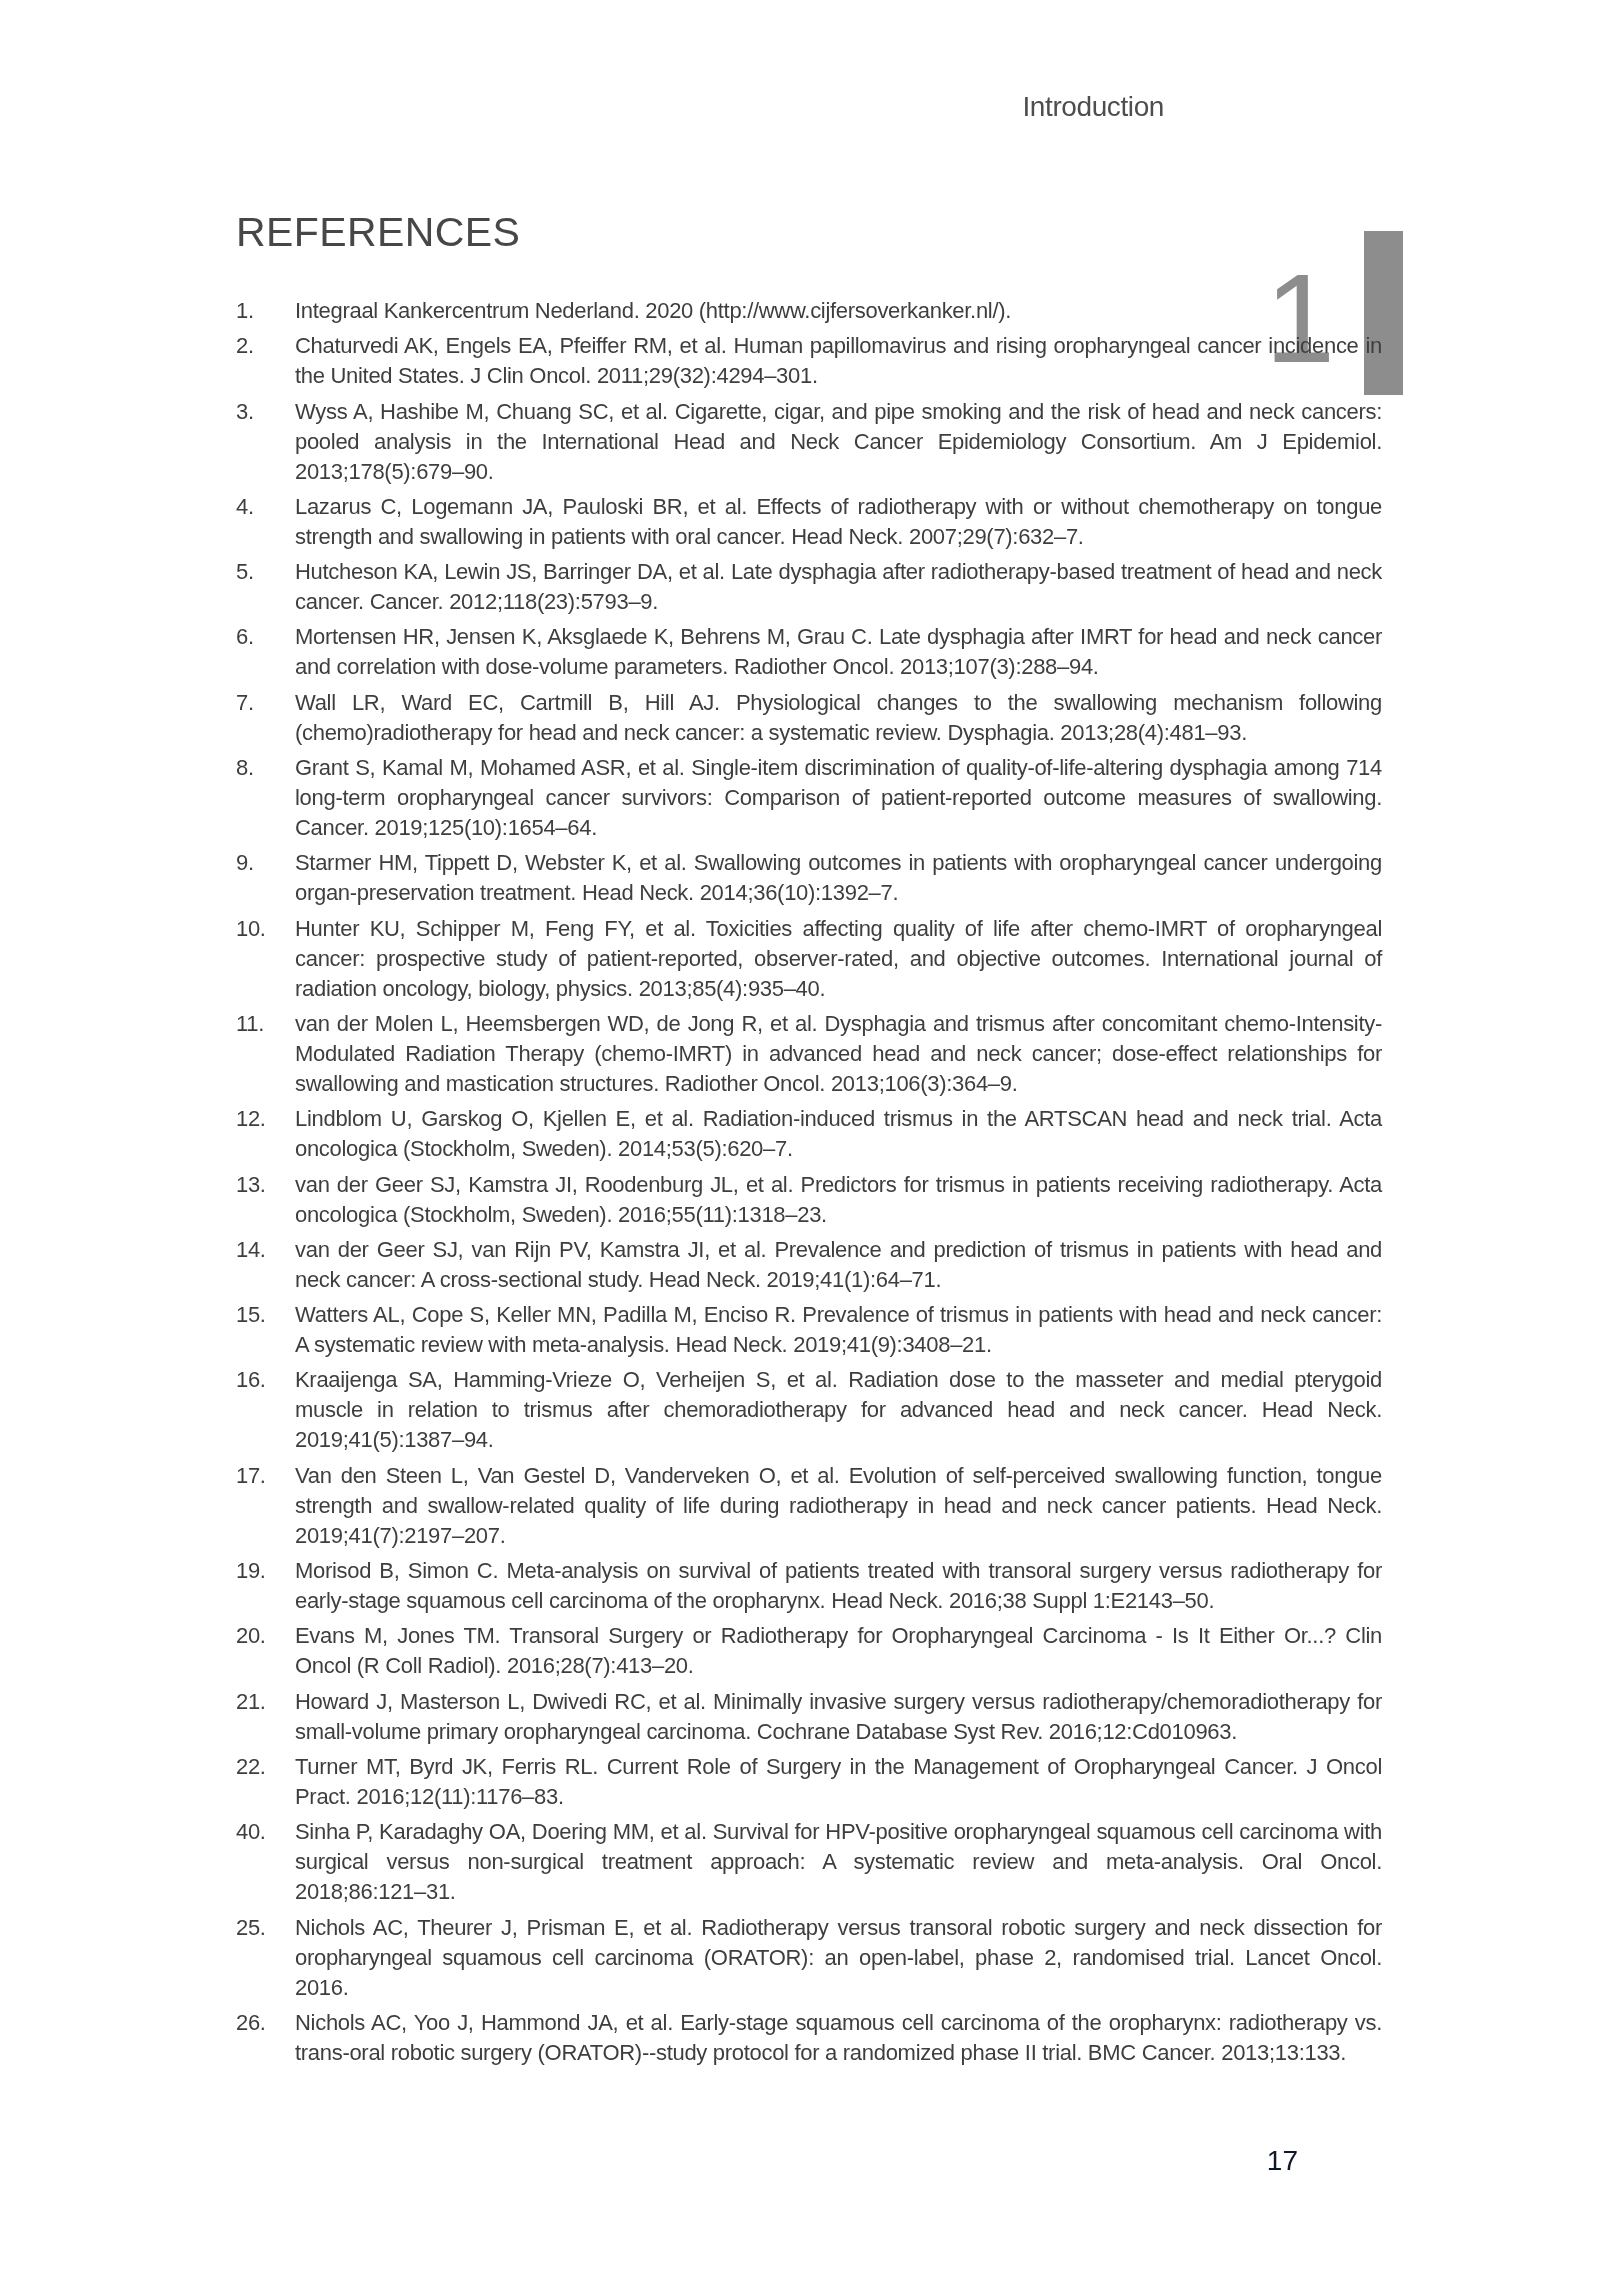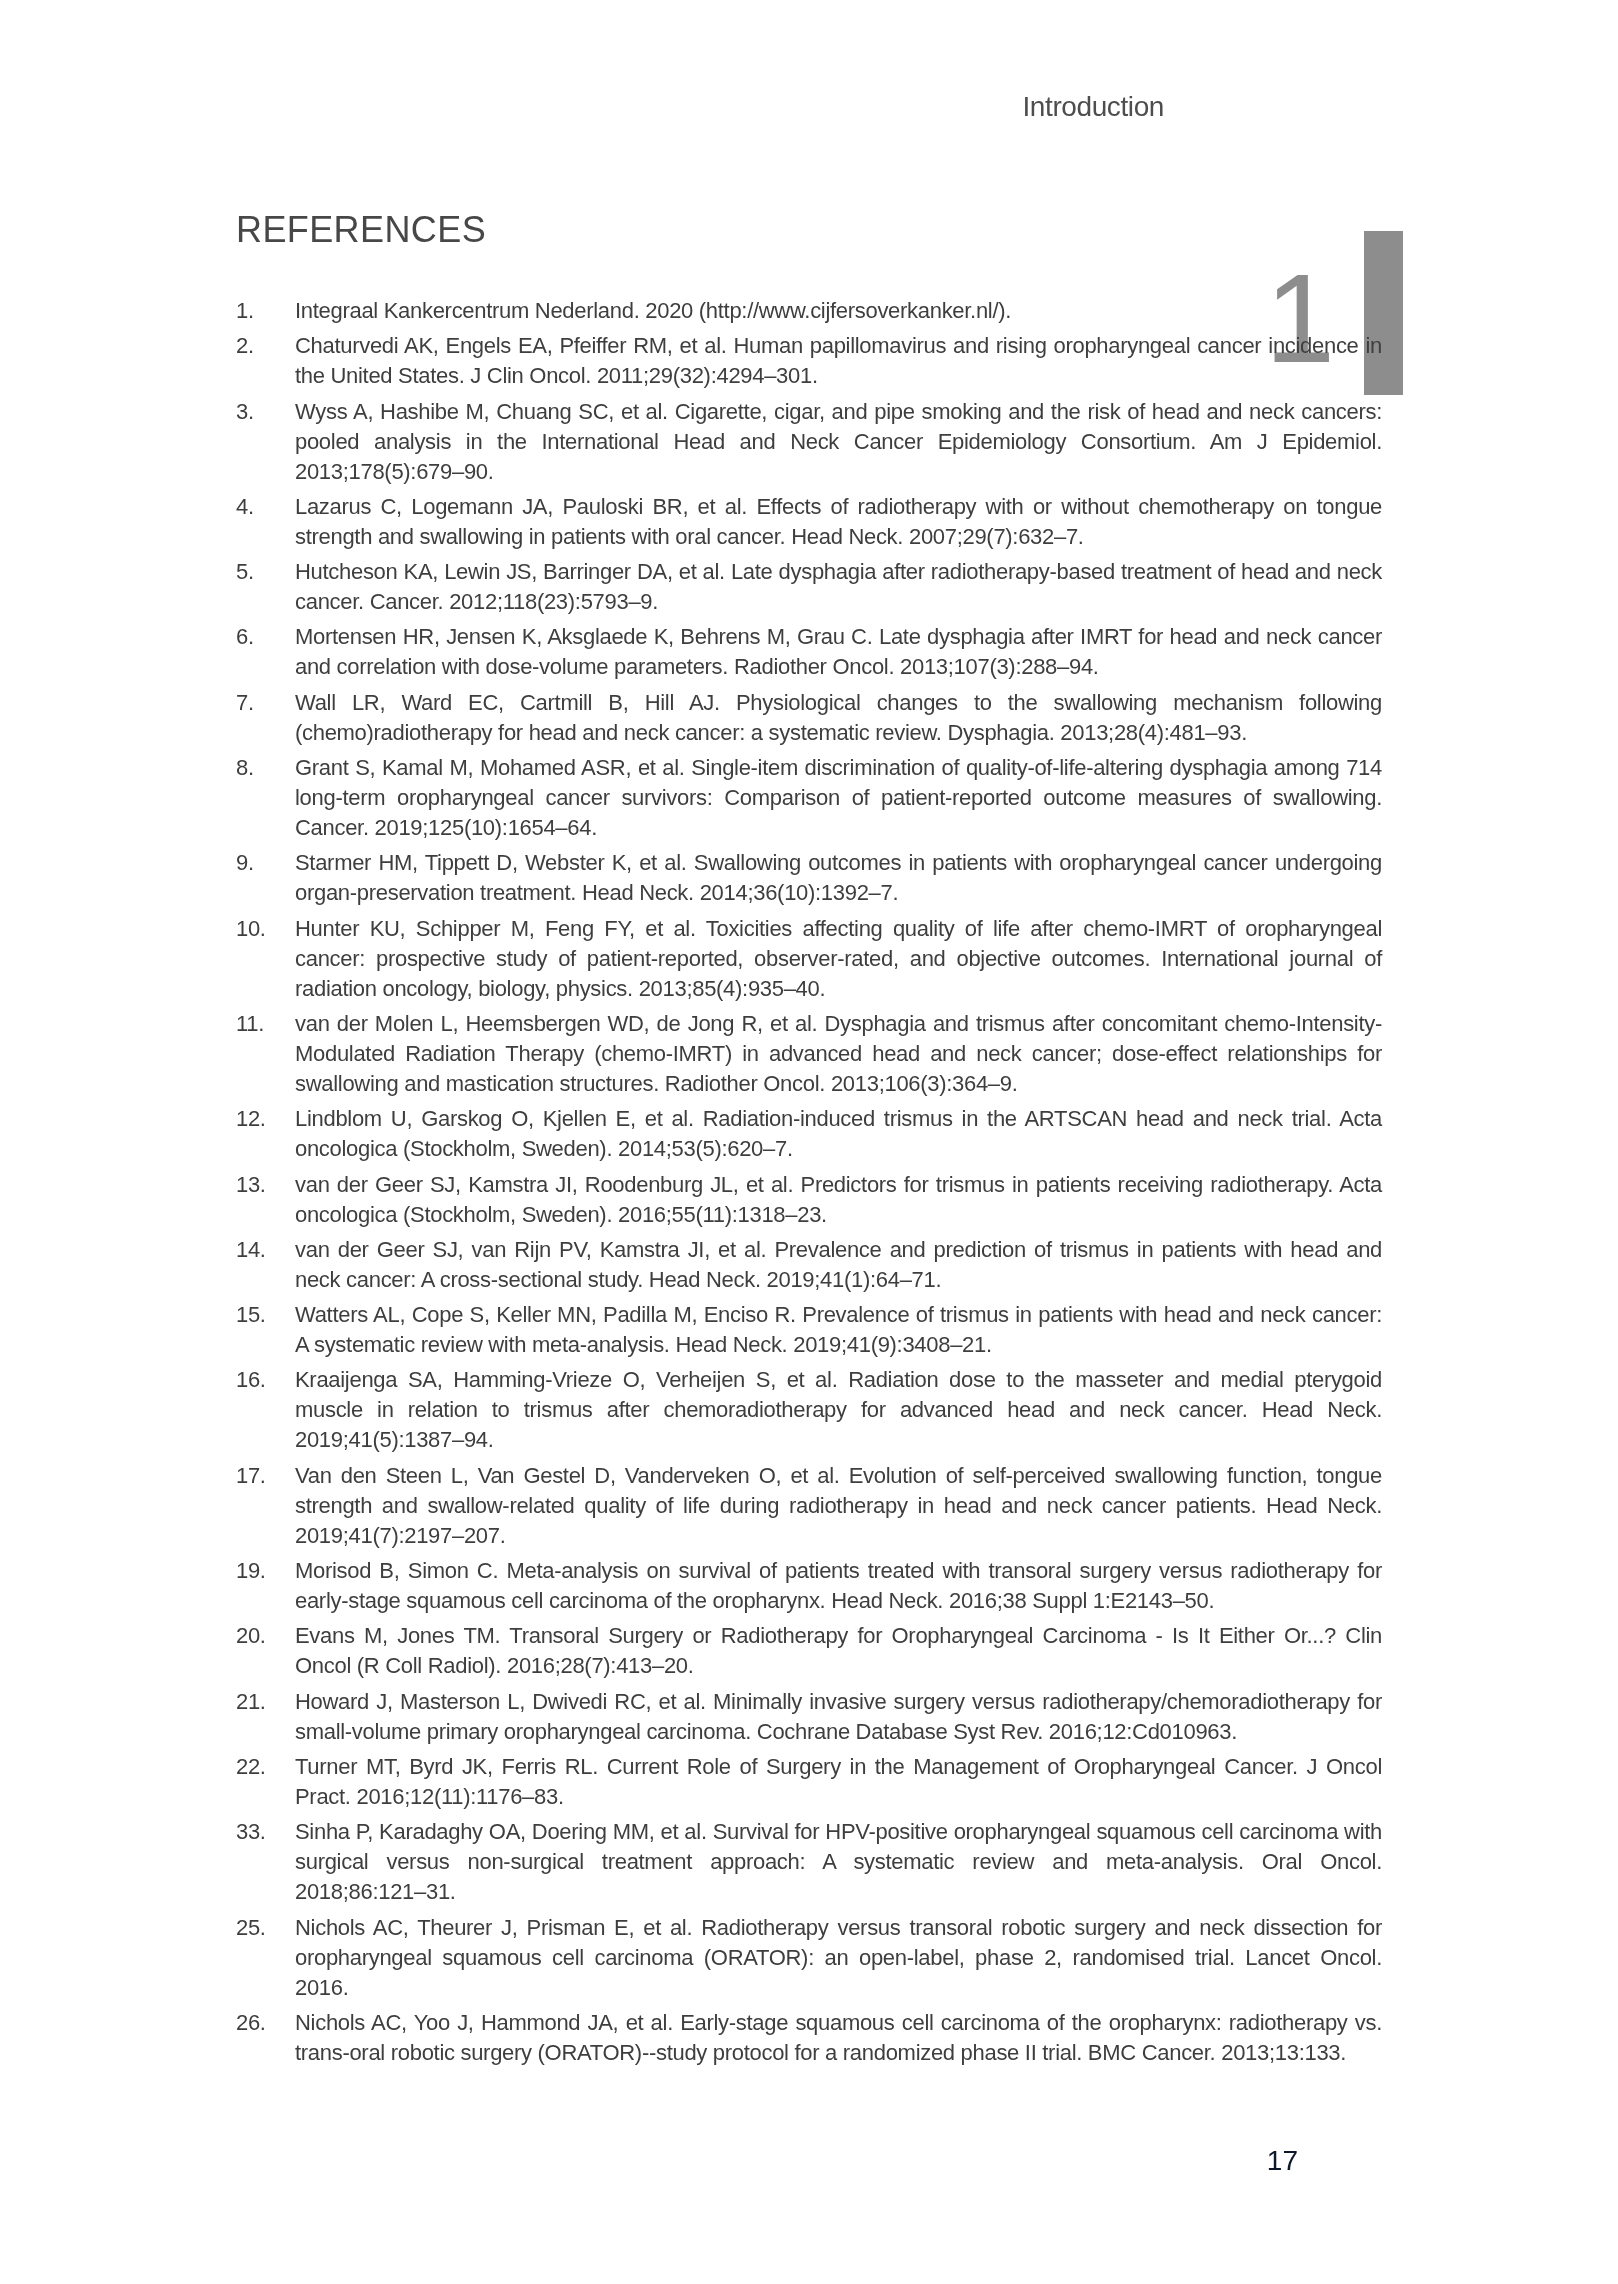--- a/index.html
+++ b/index.html
@@ -39,21 +39,21 @@
     right: 0;
     width: 39px;
     height: 164px;
     background: #8d8d8d;
   }
   .page-title {
     position: absolute;
     top: 209px;
     left: 236px;
     margin: 0;
-    font-size: 36px;
+    font-size: 41px;
     font-weight: 400;
     letter-spacing: 0.4px;
     color: #474747;
   }
   .refs {
     position: absolute;
     top: 296px;
     left: 236px;
     width: 1146px;
     margin: 0;
@@ -198,21 +198,21 @@
     <span class="ref-text">Howard J, Masterson L, Dwivedi RC, et al. Minimally invasive surgery versus radiotherapy/chemoradiotherapy for small-volume primary oropharyngeal carcinoma. Cochrane Database Syst Rev. 2016;12:Cd010963.</span>
   </li>
 
   <li class="ref">
     <span class="ref-num">22.</span>
     <span class="ref-text">Turner MT, Byrd JK, Ferris RL. Current Role of Surgery in the Management of Oropharyngeal Cancer. J Oncol Pract. 2016;12(11):1176–83.</span>
   </li>
 
 
   <li class="ref">
-    <span class="ref-num">33.</span>
+    <span class="ref-num">40.</span>
     <span class="ref-text">Sinha P, Karadaghy OA, Doering MM, et al. Survival for HPV-positive oropharyngeal squamous cell carcinoma with surgical versus non-surgical treatment approach: A systematic review and meta-analysis. Oral Oncol. 2018;86:121–31.</span>
   </li>
 
   <li class="ref">
     <span class="ref-num">25.</span>
     <span class="ref-text">Nichols AC, Theurer J, Prisman E, et al. Radiotherapy versus transoral robotic surgery and neck dissection for oropharyngeal squamous cell carcinoma (ORATOR): an open-label, phase 2, randomised trial. Lancet Oncol. 2016.</span>
   </li>
 
   <li class="ref">
     <span class="ref-num">26.</span>

